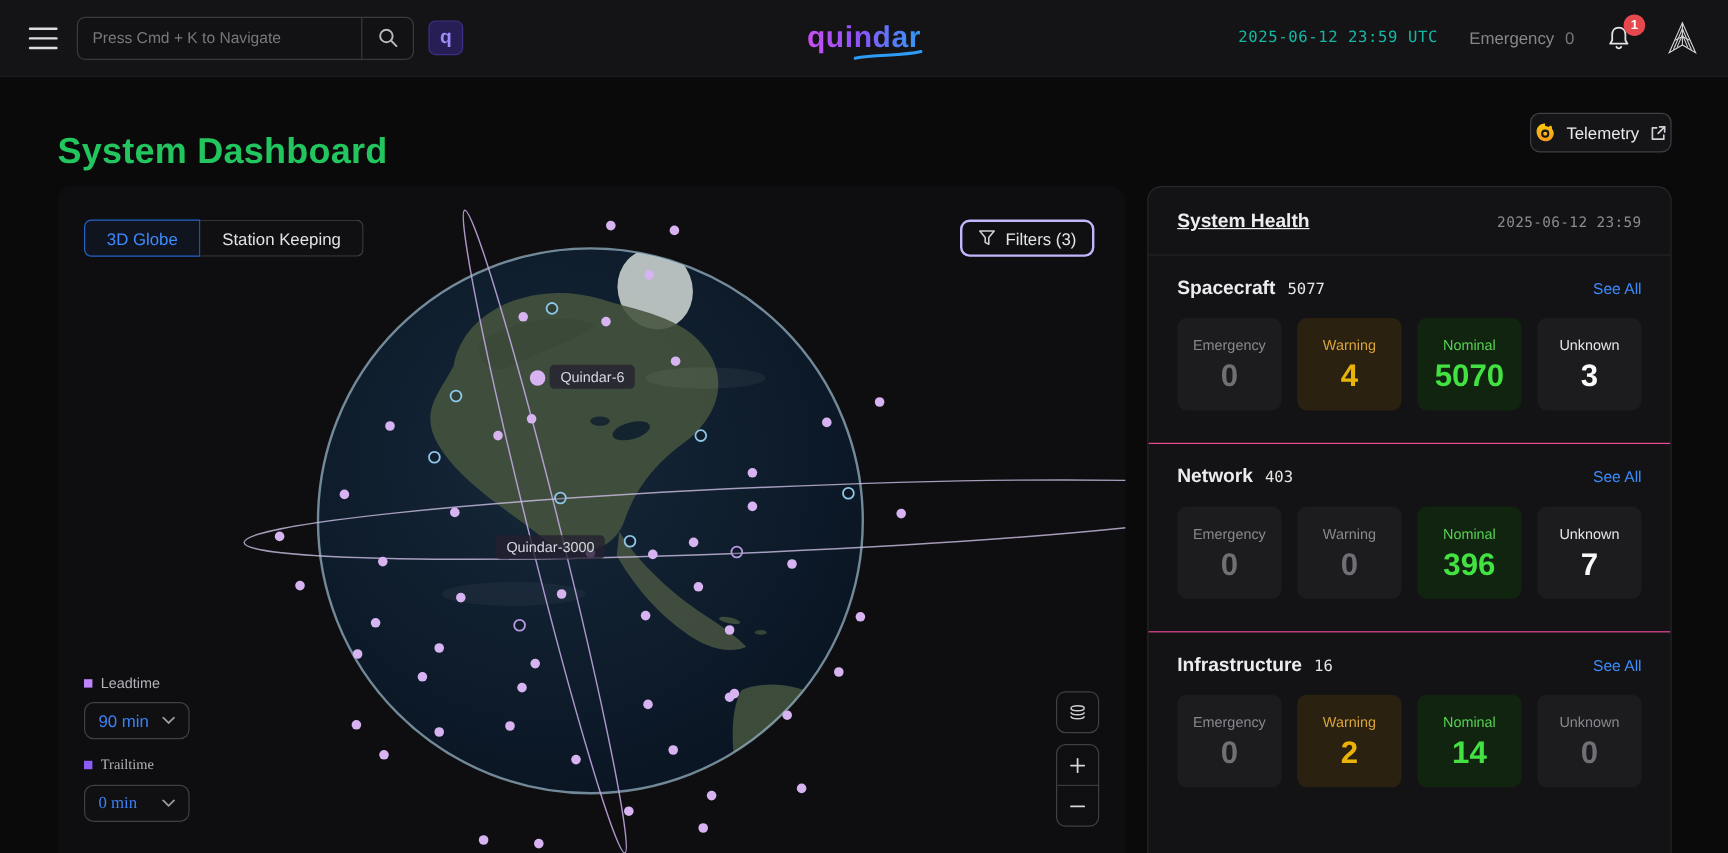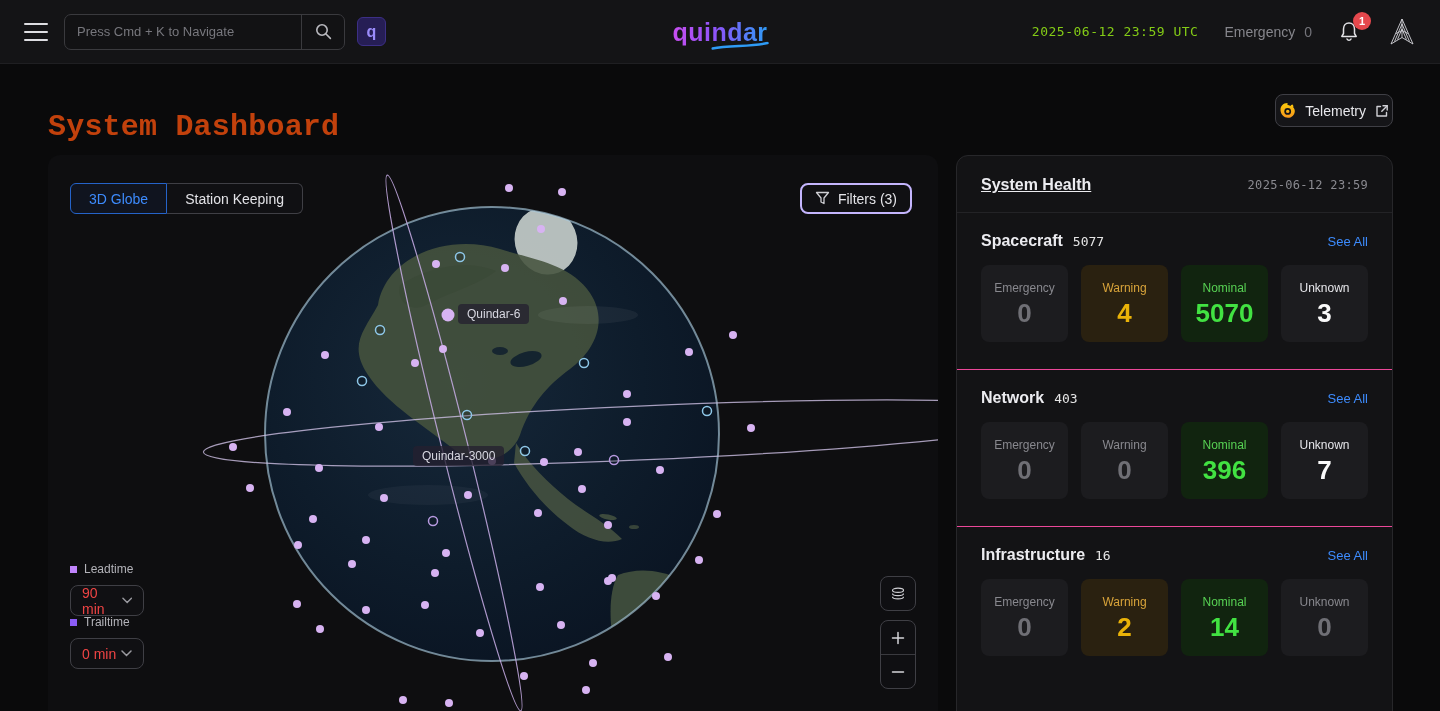--- a/index.html
+++ b/index.html
@@ -24,51 +24,51 @@
   .searchbox input::placeholder{color:#77777d;}
   .search-btn{width:42px;height:100%;display:flex;align-items:center;justify-content:center;border-left:1px solid #3a3a3e;cursor:pointer;}
   .qbadge{width:27px;height:27px;margin-left:12px;border-radius:6px;background:#261e55;border:1px solid #3c2f86;
     color:#9b8cfb;font-size:16px;font-weight:700;display:flex;align-items:center;justify-content:center;cursor:pointer;}
   .logo-wrap{position:absolute;left:50%;top:50%;transform:translate(-50%,-50%);text-align:center;}
   .logo-text{font-size:25px;font-weight:600;letter-spacing:.5px;
     background:linear-gradient(90deg,#c94ef0 0%,#8a55fa 48%,#2e9bf5 100%);
     -webkit-background-clip:text;background-clip:text;color:transparent;line-height:1;}
   .logo-swoosh{position:absolute;right:-2px;bottom:-6px;}
   .top-right{margin-left:auto;display:flex;align-items:center;gap:26px;}
-  .clock{font-size:13px;color:#84cc16;letter-spacing:.5px;}
+  .clock{font-size:13px;color:#14b8a6;letter-spacing:.5px;}
   .emergency{display:flex;gap:9px;font-size:14px;color:#86868c;}
   .emergency .cnt{color:#74747a;}
   .bell-wrap{position:relative;cursor:pointer;width:24px;height:24px;}
   .bell-badge{position:absolute;top:-8px;right:-9px;min-width:18px;height:18px;border-radius:9px;background:var(--badge-red);
     color:#fff;font-size:11px;font-weight:700;display:flex;align-items:center;justify-content:center;}
 
   
-  .page-title{position:absolute;left:48px;top:90px;font-size:30px;font-weight:700;color:#c2410c;letter-spacing:.2px;font-family:Liberation Mono, monospace;}
+  .page-title{position:absolute;left:48px;top:90px;font-size:30px;font-weight:700;color:#22c55e;letter-spacing:.2px;}
   .telemetry-btn{position:absolute;right:47px;top:94px;height:33px;display:flex;align-items:center;gap:9px;
     padding:0 3px;border:1px solid #3f3f45;border-radius:8px;background:#151518;cursor:pointer;
     color:#e8e8ec;font-size:14px;}
 
   
   .map-panel{position:absolute;left:48px;top:155px;width:890px;height:580px;background:#0e0e10;
     border-radius:12px;overflow:hidden;}
   .map-svg{position:absolute;left:0;top:0;}
   .tabgroup{position:absolute;left:22px;top:28px;display:flex;z-index:5;}
   .tab{height:31px;padding:0 18px;display:flex;align-items:center;font-size:14px;cursor:pointer;box-sizing:border-box;}
   .tab.active{color:var(--accent-blue);border:1px solid #2563c9;background:rgba(37,99,235,.07);border-radius:6px 0 0 6px;}
   .tab.inactive{color:#e2e2e6;border:1px solid #3f3f45;border-left:none;border-radius:0 6px 6px 0;background:#101013;}
   .filters-btn{position:absolute;right:26px;top:28px;height:31px;display:flex;align-items:center;gap:8px;
     padding:0 13px;border:2px solid #c4b5fd;border-radius:8px;background:#101013;color:#e4e4e8;font-size:14px;cursor:pointer;z-index:5;}
   .sat-label{position:absolute;background:rgba(36,32,48,.78);color:#d8d8e2;font-size:12px;
     padding:3px 9px;border-radius:4px;white-space:nowrap;z-index:4;cursor:pointer;}
   .legend-block{position:absolute;left:22px;z-index:5;}
   .legend-title{display:flex;align-items:center;gap:7px;font-size:12px;color:#b3b3b9;}
   .legend-sq{width:7px;height:7px;display:inline-block;}
-  .dropdown{margin-top:9px;width:74px;height:31px;border:1px solid #3f3f45;border-radius:8px;background:#101013;
+  .dropdown{margin-top:9px;width:88px;height:31px;border:1px solid #3f3f45;border-radius:8px;background:#101013;
     display:flex;align-items:center;justify-content:space-between;padding:0 11px;box-sizing:border-box;
-    color:#ef4444;font-size:14px;cursor:pointer;}
+    color:#3b82f6;font-size:14px;cursor:pointer;}
   .map-ctl{position:absolute;right:22px;z-index:5;border:1px solid #3f3f45;border-radius:8px;background:#0f0f12;
     display:flex;flex-direction:column;align-items:center;overflow:hidden;}
   .map-ctl .ctl-btn{width:34px;height:33px;display:flex;align-items:center;justify-content:center;cursor:pointer;color:#d6d6da;}
   .map-ctl .divider{width:100%;height:1px;background:#3a3a3f;}
 
   
   .health-panel{position:absolute;left:956px;top:155px;width:437px;height:580px;background:#131315;
     border:1px solid #27272a;border-radius:12px;box-sizing:border-box;overflow:hidden;}
   .health-header{display:flex;align-items:center;justify-content:space-between;padding:20px 24px 18px;border-bottom:1px solid #232326;}
   .health-title{font-size:16px;font-weight:700;color:#ececf0;text-decoration:underline;}
@@ -299,21 +299,21 @@
       <span class="legend-sq" style="background:var(--lead);"></span>
       <span>Leadtime</span>
     </div>
     <div class="dropdown">
       <span>90 min</span>
       <svg width="11" height="7" viewBox="0 0 11 7">
           <path d="M1,1 L5.5,5.5 L10,1" fill="none" stroke="#9a9aa0" stroke-width="1.5" stroke-linecap="round"></path>
         </svg>
     </div>
   </div>
-  <div class="legend-block" style="top:460px;">
+  <div class="legend-block" style="top:475px;font-family:Liberation Serif, serif;">
     <div class="legend-title">
       <span class="legend-sq" style="background:var(--trail);"></span>
       <span>Trailtime</span>
     </div>
     <div class="dropdown">
       <span>0 min</span>
       <svg width="11" height="7" viewBox="0 0 11 7">
           <path d="M1,1 L5.5,5.5 L10,1" fill="none" stroke="#9a9aa0" stroke-width="1.5" stroke-linecap="round"></path>
         </svg>
     </div>

